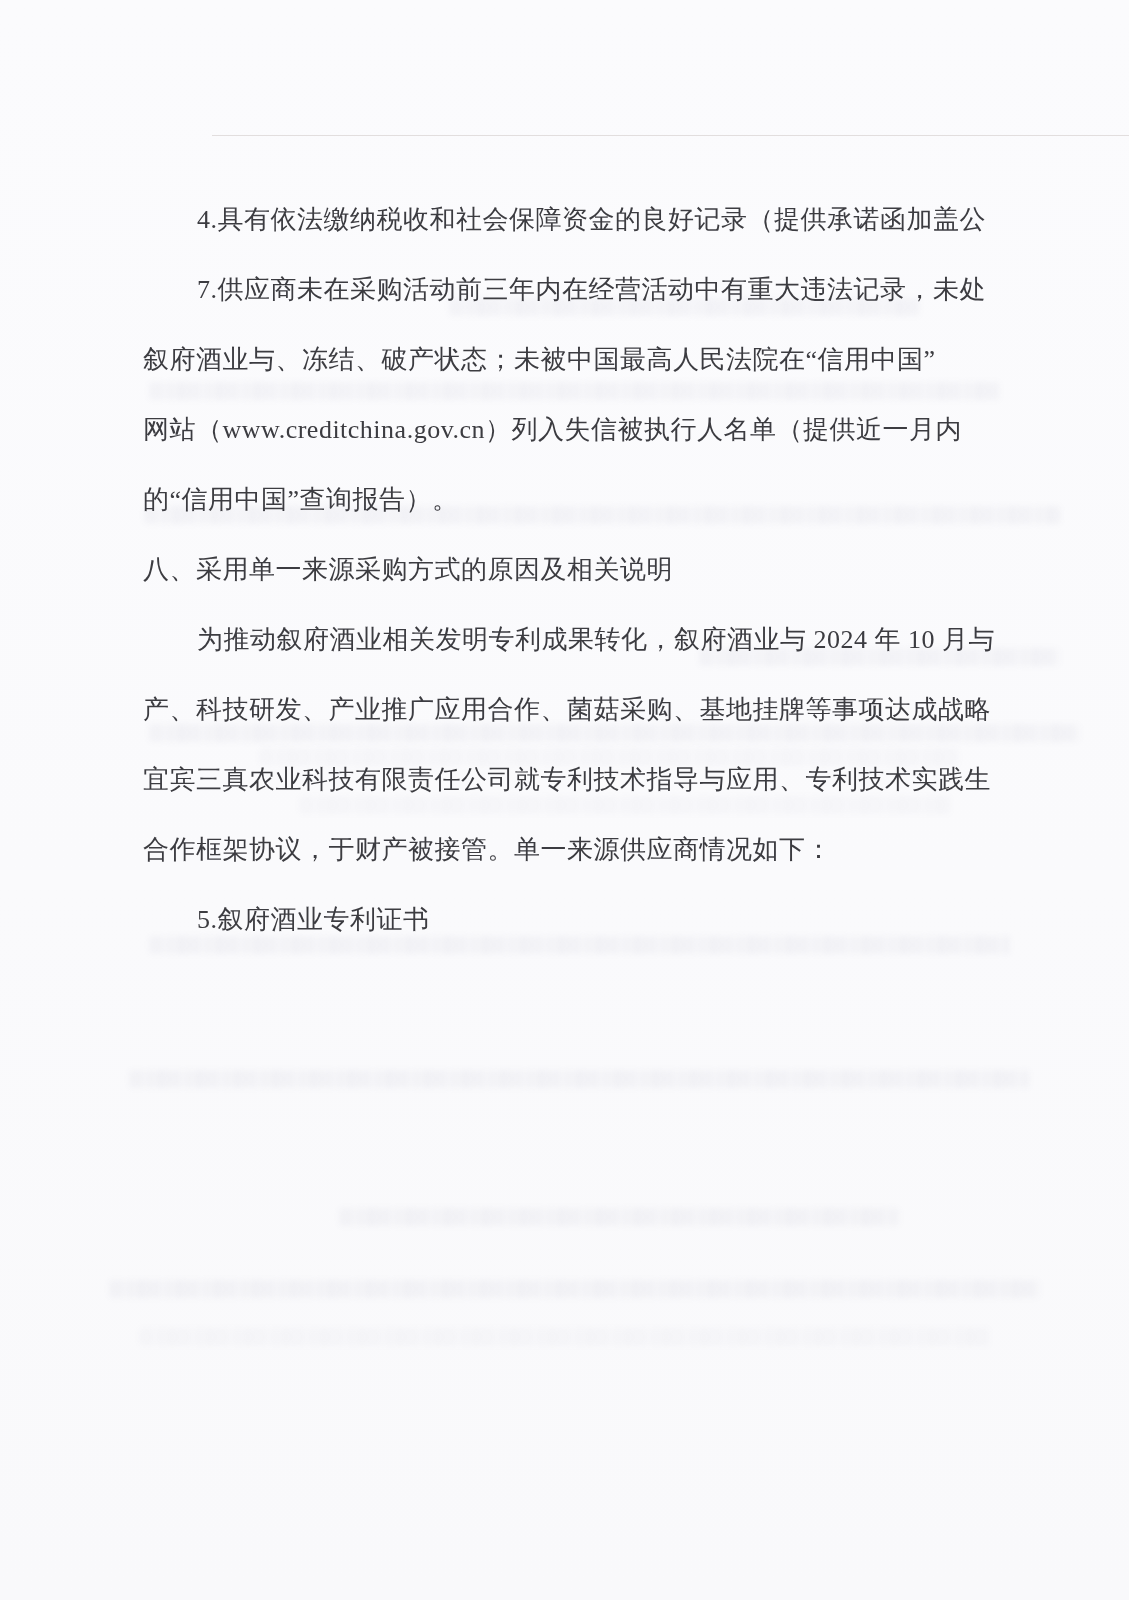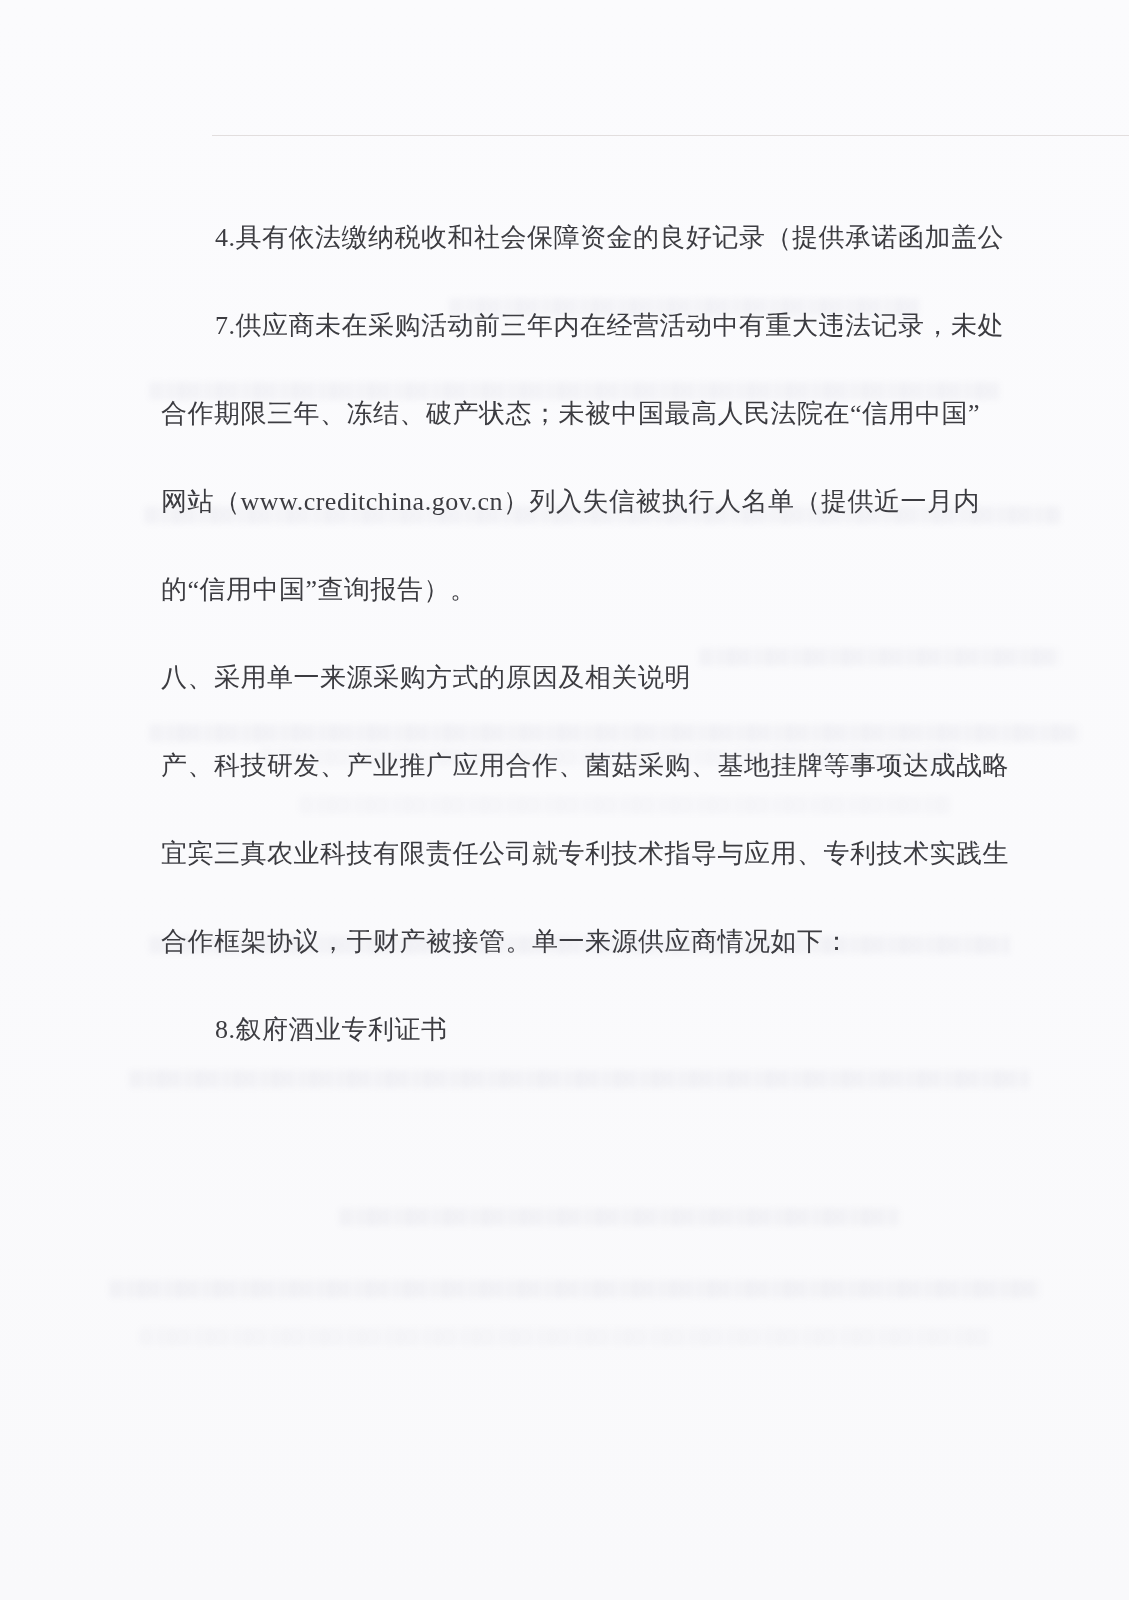--- a/index.html
+++ b/index.html
@@ -34,21 +34,21 @@
     left: 143px;
     top: 185px;
     width: 855px;
     color: #3c3c41;
     font-size: 26px;
     letter-spacing: 0.5px;
   }
   .line {
     height: 70px;
     line-height: 70px;
-    margin: 18px;
+    margin: 0;
     white-space: nowrap;
     font-weight: normal;
   }
   .line.indent {
     padding-left: 54px;
   }
   
   .bleed {
     position: absolute;
     height: 18px;
@@ -79,23 +79,24 @@
   <div class="bleed faint" style="left:300px;  top:796px;  width:650px;"></div>
   <div class="bleed" style="left:150px;  top:936px;  width:860px;"></div>
   <div class="bleed" style="left:130px;  top:1070px; width:900px;"></div>
   <div class="bleed" style="left:340px;  top:1208px; width:560px;"></div>
   <div class="bleed" style="left:110px;  top:1280px; width:930px;"></div>
   <div class="bleed faint" style="left:140px;  top:1328px; width:850px;"></div>
 
   <main class="body-text">
     <p class="line indent">4.具有依法缴纳税收和社会保障资金的良好记录（提供承诺函加盖公</p>
     <p class="line indent">7.供应商未在采购活动前三年内在经营活动中有重大违法记录，未处</p>
-    <p class="line">合作期限三年、冻结、破产状态；未被中国最高人民法院在“信用中国”</p>
+    <p class="line">叙府酒业与、冻结、破产状态；未被中国最高人民法院在“信用中国”</p>
     <p class="line">网站（www.creditchina.gov.cn）列入失信被执行人名单（提供近一月内</p>
     <p class="line">的“信用中国”查询报告）。</p>
     <p class="line">八、采用单一来源采购方式的原因及相关说明</p>
+    <p class="line indent">为推动叙府酒业相关发明专利成果转化，叙府酒业与 2024 年 10 月与</p>
     <p class="line">产、科技研发、产业推广应用合作、菌菇采购、基地挂牌等事项达成战略</p>
     <p class="line">宜宾三真农业科技有限责任公司就专利技术指导与应用、专利技术实践生</p>
     <p class="line">合作框架协议，于财产被接管。单一来源供应商情况如下：</p>
-    <p class="line indent">8.叙府酒业专利证书</p>
+    <p class="line indent">5.叙府酒业专利证书</p>
   </main>
 
 </div>
 
 </body></html>

